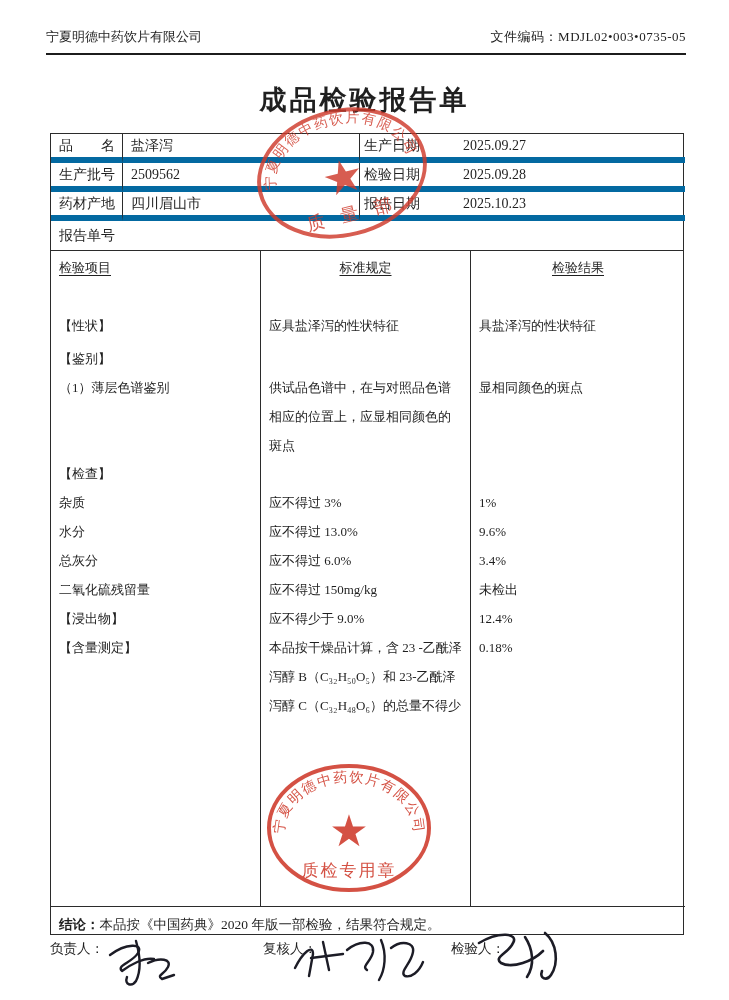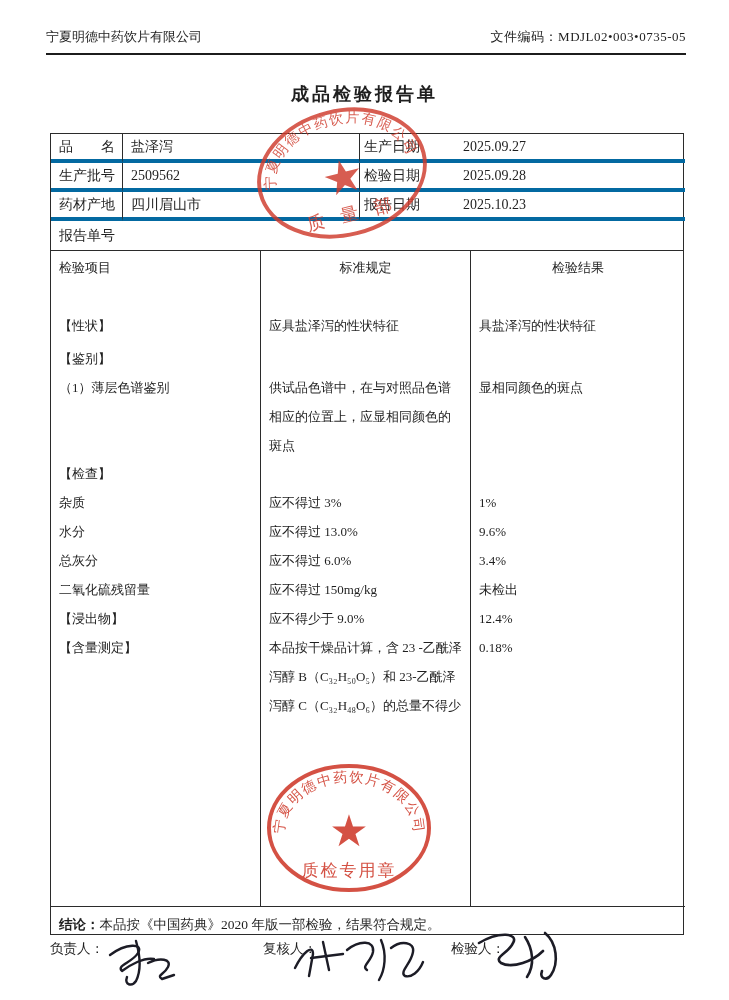--- a/index.html
+++ b/index.html
@@ -12,48 +12,48 @@
   
   .doc-header {
     position:absolute; left:46px; top:28px; width:640px;
     display:flex; justify-content:space-between; align-items:flex-end;
     font-size:13px; padding-bottom:7px; border-bottom:2px solid #1c1c1c;
   }
   .file-code { letter-spacing:0.5px; }
   
   .doc-title {
     position:absolute; left:0; top:82px; width:100%;
-    text-align:center; font-size:18px; font-weight:bold; letter-spacing:3px;
+    text-align:center; font-size:27px; font-weight:bold; letter-spacing:3px;
   }
   
   .info-table {
     position:absolute; left:50px; top:133px; width:634px;
     display:grid; grid-template-columns:72px 236px 92px 234px;
     grid-auto-rows:29px; border:1px solid #2b2b2b; background:transparent;
     font-size:14px;
   }
   .ic { display:flex; align-items:center; padding-left:8px; }
-  .ic.bB { border-bottom:4px solid #0369a1; }
+  .ic.bB { border-bottom:6px solid #0369a1; }
   .ic.bR { border-right:1px solid #2b2b2b; }
   .ic.bL { border-left:1px solid #2b2b2b; }
   .ic.span2 { grid-column:span 2; }
   .ic.datecell { padding-left:12px; }
   .ic.lblright { padding-left:4px; }
   
   .main-table {
     position:absolute; left:50px; top:250px; width:634px;
     display:grid; grid-template-columns:210px 210px 214px;
     grid-template-rows:60px 33px 29px 86px 29px 29px 29px 29px 29px 29px 90px 183px 28px;
     border:1px solid #2b2b2b; font-size:13px;
   }
   .trow { display:contents; }
   .mc { line-height:29px; padding:0 8px; overflow:hidden; }
   .mc.bR { border-right:1px solid #2b2b2b; }
   .hcell { padding-top:7px; line-height:20px; }
-  .hcell .u { text-underline-offset:3px; }
+  .hcell .u { text-decoration:underline; text-underline-offset:3px; }
   .hcell.center, .mc.stdcol-h, .mc.rescol-h { text-align:center; }
   .concl-row {
     grid-column:1 / -1; border-top:1px solid #2b2b2b;
     display:flex; align-items:flex-end; padding-left:8px; font-size:13.5px;
   }
   .concl-row .b { font-weight:bold; }
   
   .stamp { position:absolute; z-index:6; pointer-events:none; }
   .stamp-top { left:252px; top:105px; transform:rotate(-14deg); opacity:0.82; }
   .stamp-bottom { left:263px; top:760px; opacity:0.88; }

